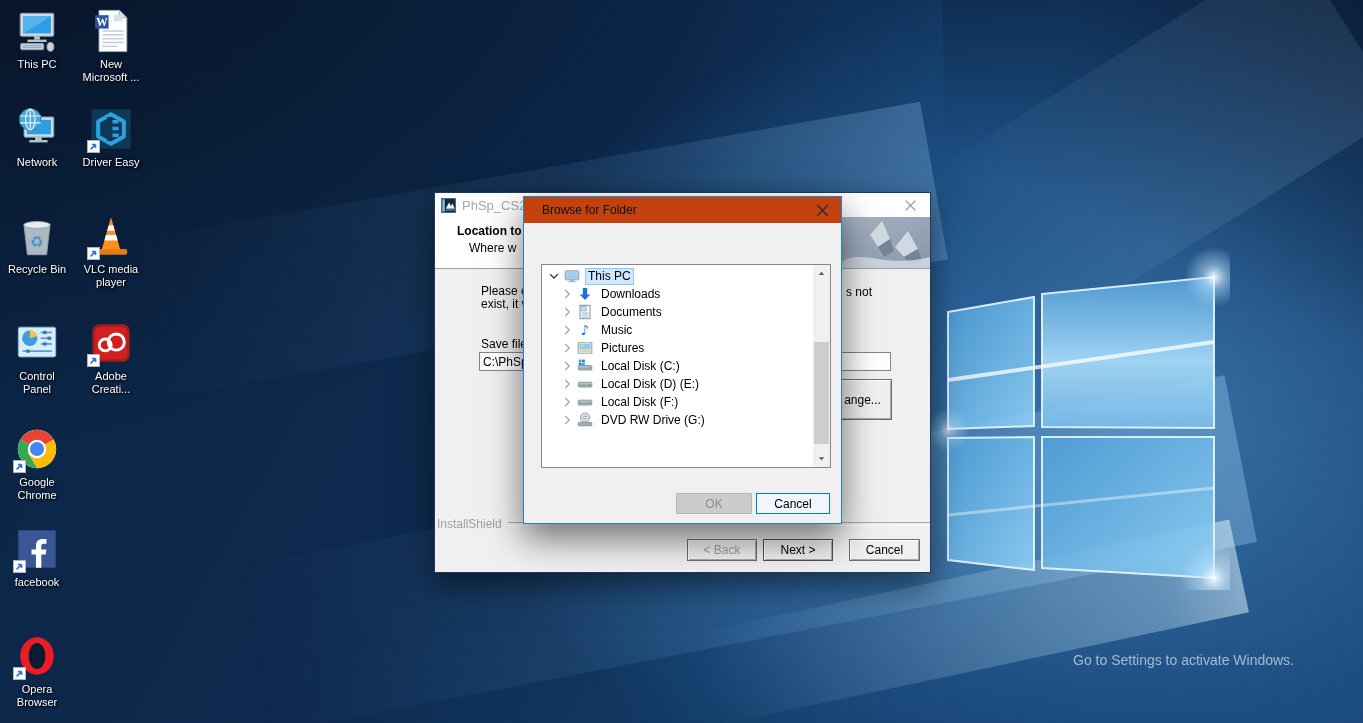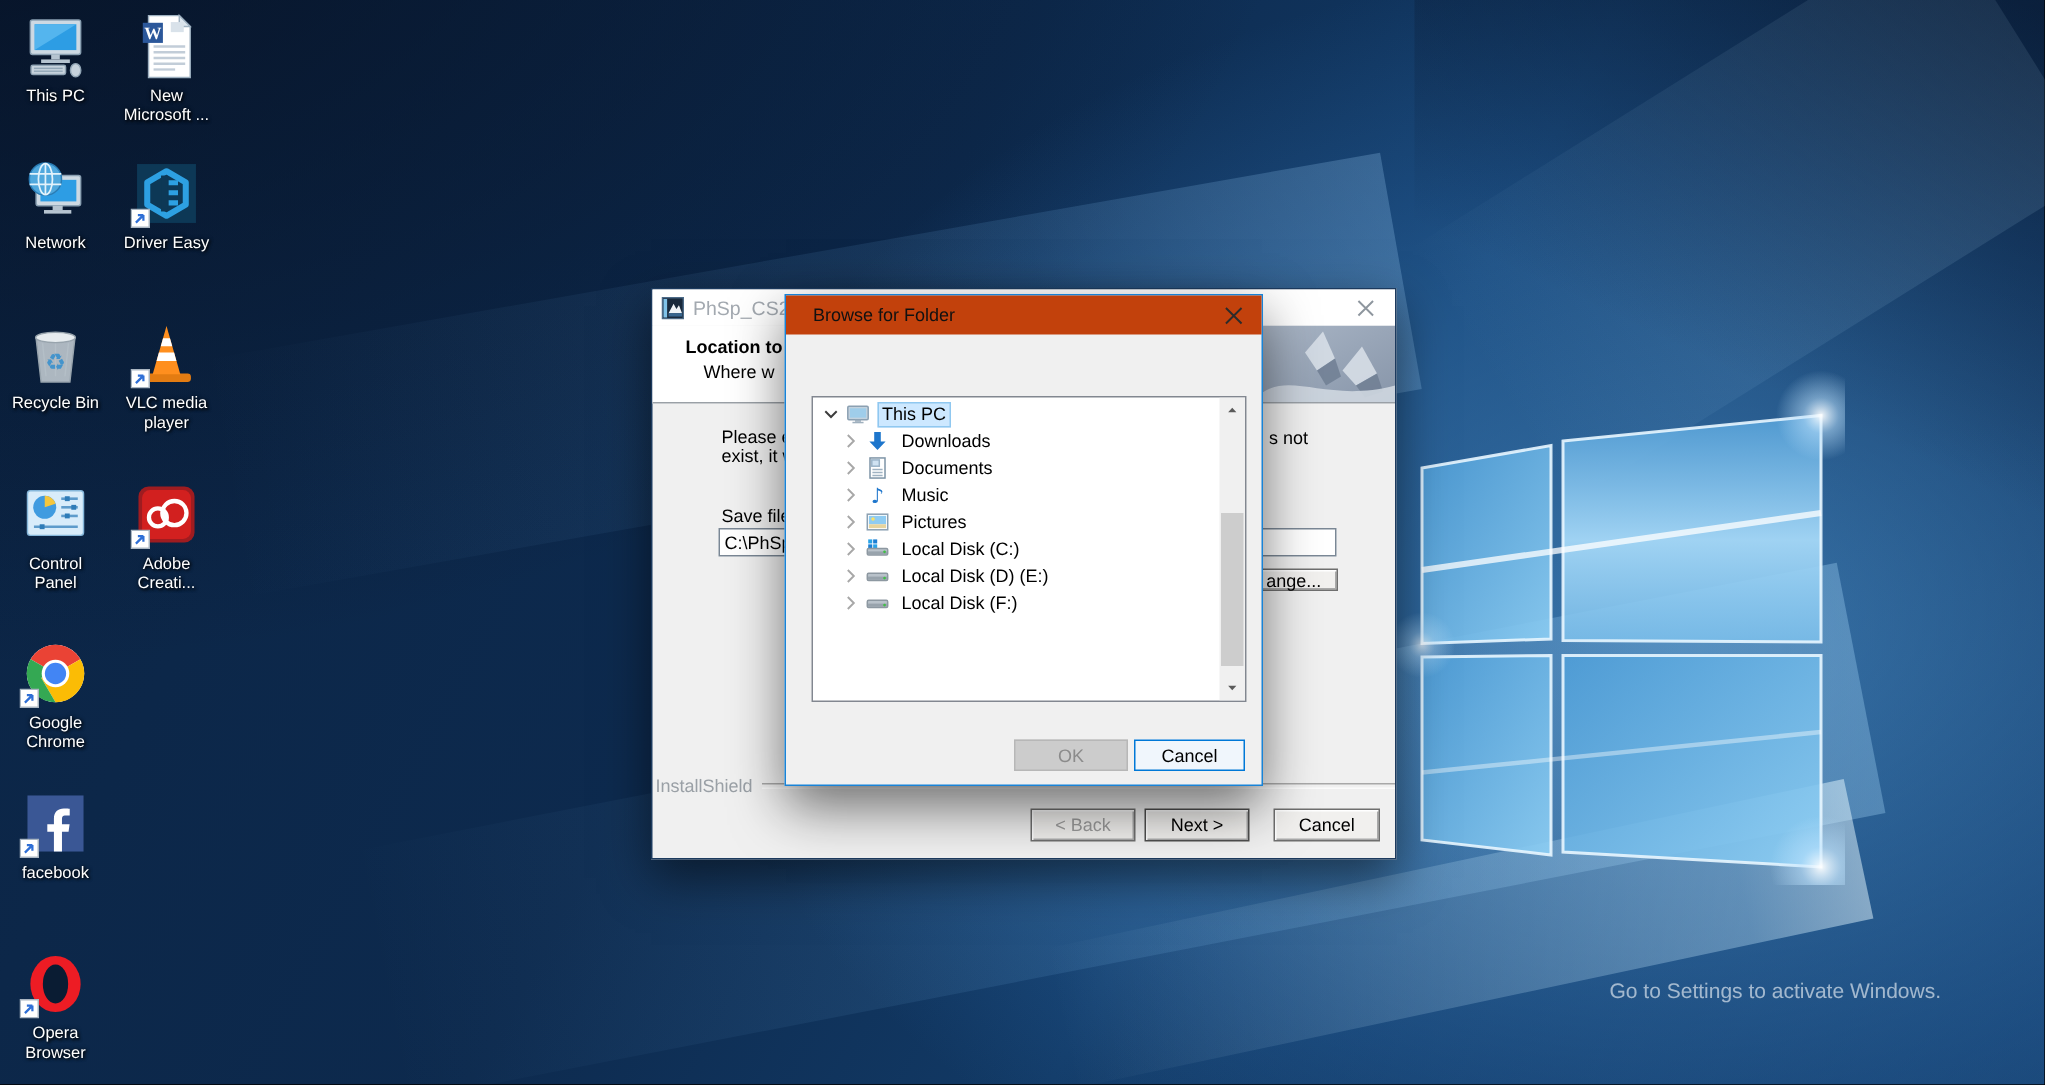--- a/index.html
+++ b/index.html
@@ -51,21 +51,21 @@
   .inst-h1{position:absolute;left:22px;top:7px;font-weight:bold;color:#000;}
   .inst-h2{position:absolute;left:34px;top:24px;color:#000;}
   .inst-banner{position:absolute;right:0;top:0;width:90px;height:51px;}
   .inst-text{position:absolute;left:46px;top:92px;line-height:13px;white-space:pre-line;color:#000;}
   .inst-text-right{position:absolute;left:411px;top:92px;color:#000;}
   .inst-savelabel{position:absolute;left:46px;top:144px;color:#000;}
   .inst-path{position:absolute;left:44px;top:159px;width:412px;height:19px;box-sizing:border-box;
     border:1px solid #7a8795;background:#fff;font-size:12px;font-family:"Liberation Sans",sans-serif;padding:0 3px;}
   .btn95{background:#f1f0ee;border:1px solid #6f6f6f;box-shadow:inset 1px 1px 0 #fff,inset -1px -1px 0 #a9a9a9;
     font-size:12px;color:#000;display:flex;align-items:center;justify-content:center;box-sizing:border-box;cursor:default;}
-  .inst-change{position:absolute;left:398px;top:186px;width:59px;height:15px;}
+  .inst-change{position:absolute;left:398px;top:186px;width:59px;height:41px;}
   .inst-shield-row{position:absolute;left:2px;right:0;top:324px;height:14px;display:flex;align-items:center;}
   .inst-shield{color:#9aa0a6;font-size:12px;padding-right:6px;}
   .inst-rule{flex:1;height:2px;border-top:1px solid #a8a8a8;border-bottom:1px solid #fbfbfb;}
   .inst-back{position:absolute;left:252px;top:346px;width:70px;height:22px;color:#9b9b9b;}
   .inst-next{position:absolute;left:328px;top:346px;width:70px;height:22px;border-color:#4f4f4f;}
   .inst-cancel{position:absolute;left:414px;top:346px;width:71px;height:22px;}
   
   #browse{position:absolute;left:523px;top:196px;width:319px;height:328px;background:#f0f0f0;
     border:1px solid #1883d7;box-sizing:border-box;box-shadow:0 14px 34px rgba(0,0,0,.55);}
   .br-titlebar{position:absolute;left:0;top:0;right:0;height:26px;background:#c2410c;display:flex;align-items:center;}
@@ -505,20 +505,36 @@
             </span>
             <span class="ticon">
               <svg viewBox="0 0 16 16">
                 <rect x="1.2" y="6.2" width="13.6" height="4.8" rx="0.9" fill="#b9c2ca" stroke="#8d98a1"></rect>
                 <rect x="1.7" y="8.4" width="12.6" height="2.1" fill="#98a3ac"></rect>
                 <circle cx="12.7" cy="9.4" r="0.9" fill="#3fbf44"></circle>
               </svg>
             </span>
             <span class="tlabel">Local Disk (F:)</span>
           </div>
+          <div class="trow lvl1">
+            <span class="tchev">
+              <svg viewBox="0 0 16 16">
+                <path d="M6.2 4 L10.2 8 L6.2 12" fill="none" stroke="#a8a8a8" stroke-width="1.3"></path>
+              </svg>
+            </span>
+            <span class="ticon">
+              <svg viewBox="0 0 16 16">
+                <circle cx="8" cy="5.6" r="4.7" fill="#d7dde2" stroke="#99a4ad"></circle>
+                <circle cx="8" cy="5.6" r="1.4" fill="#f2f5f7" stroke="#99a4ad"></circle>
+                <rect x="1.2" y="10.4" width="13.6" height="3.4" rx="0.8" fill="#a2adb6" stroke="#8d98a1"></rect>
+                <circle cx="12.6" cy="12.1" r="0.8" fill="#3fbf44"></circle>
+              </svg>
+            </span>
+            <span class="tlabel">DVD RW Drive (G:)</span>
+          </div>
         </div>
       <div class="tscroll">
         <div class="sb-btn sb-up">
           <svg viewBox="0 0 16 16">
               <path d="M4 10 L8 5.5 L12 10z" fill="#5a5a5a"></path>
             </svg>
         </div>
         <div class="sb-thumb"></div>
         <div class="sb-btn sb-down">
           <svg viewBox="0 0 16 16">

